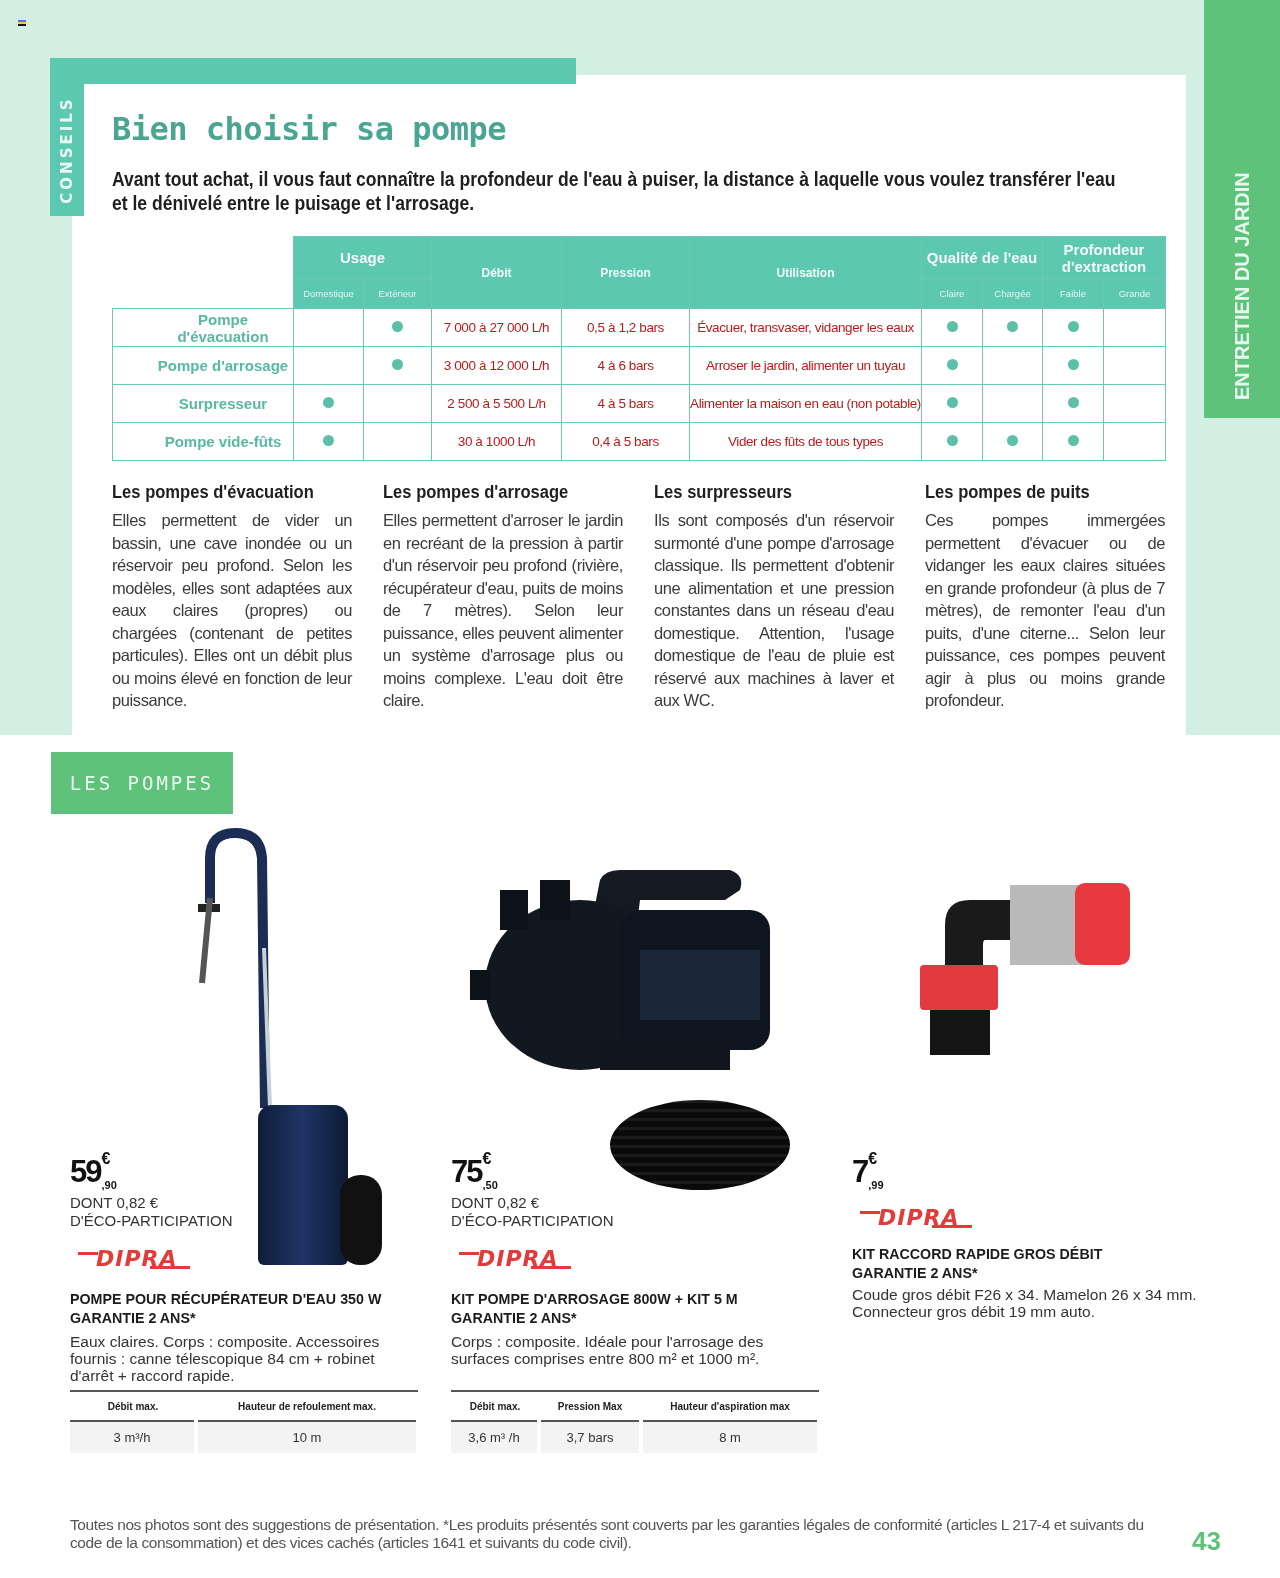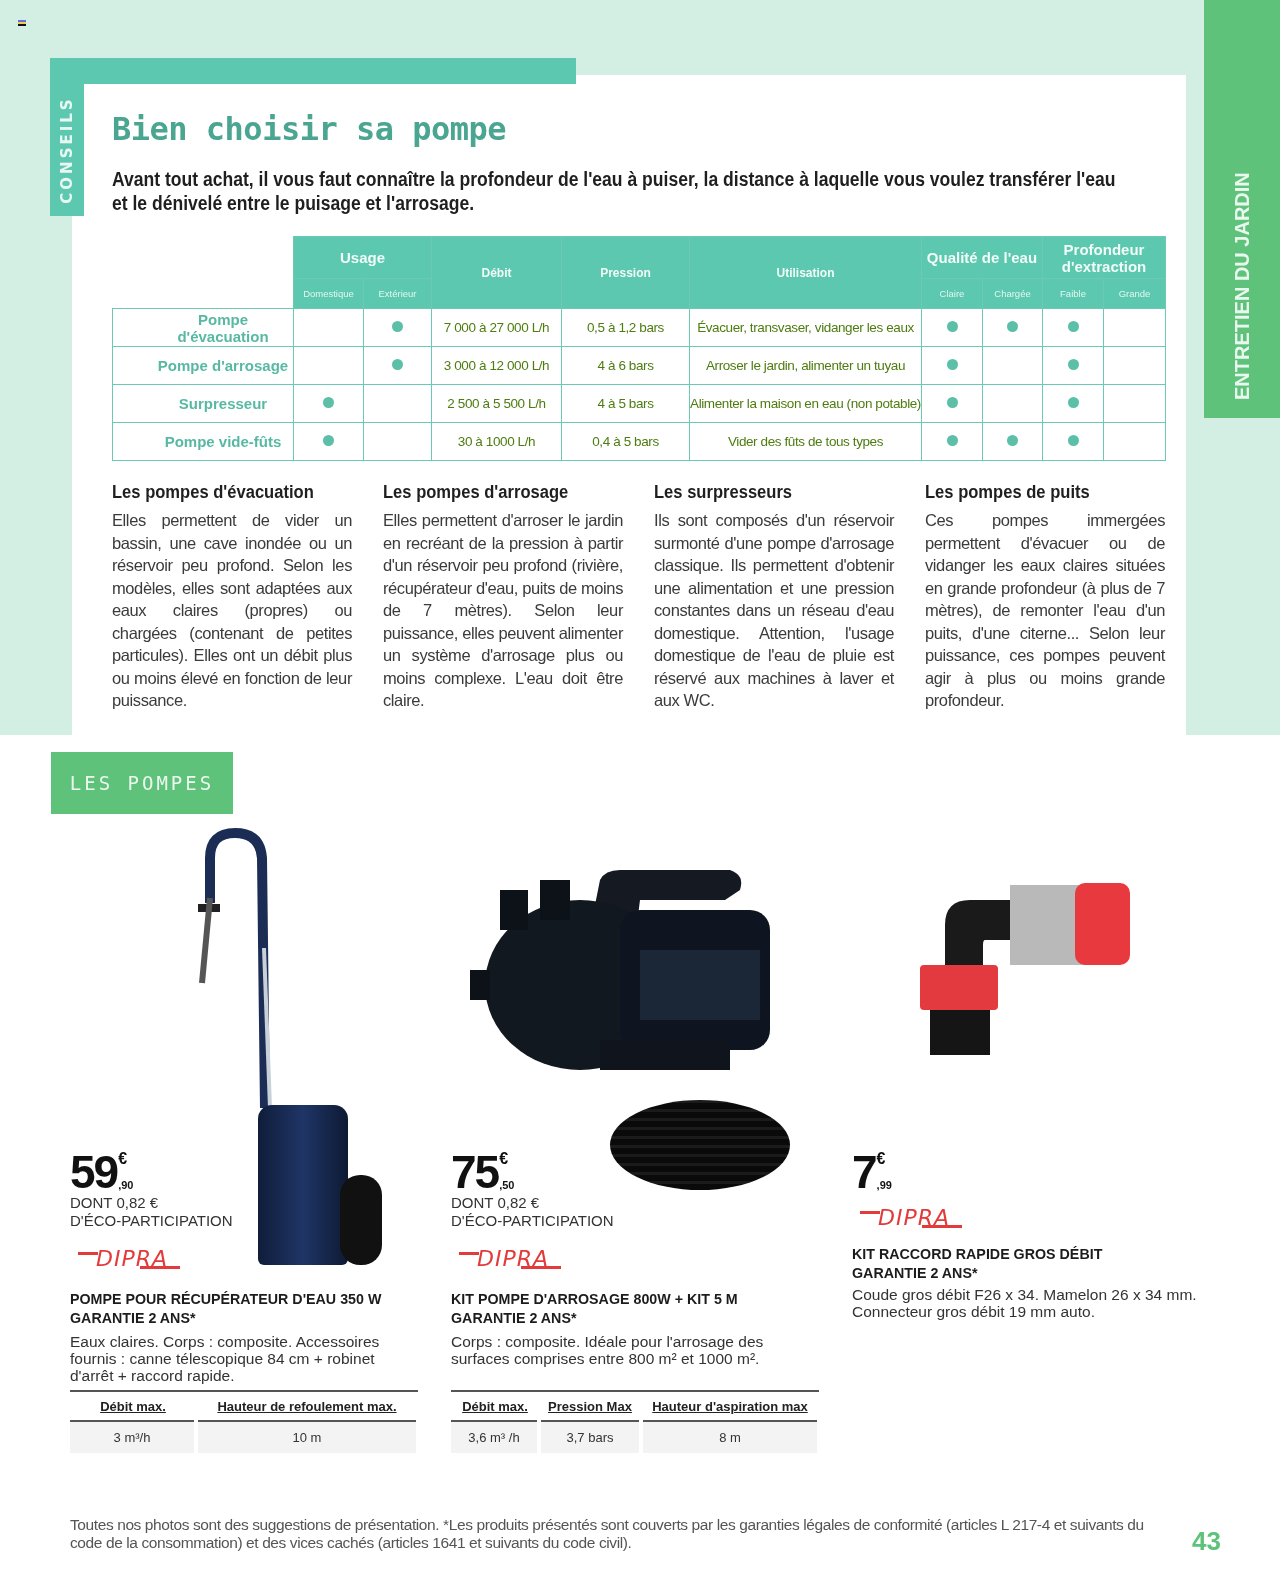--- a/index.html
+++ b/index.html
@@ -22,55 +22,55 @@
   .title { position: absolute; left: 112px; top: 110px; font-family: "DejaVu Sans Mono", monospace; font-weight: bold; font-size: 32px; color: #4aa591; letter-spacing: -0.5px; }
   .intro { position: absolute; left: 112px; top: 167px; width: 1010px; font-weight: bold; font-size: 19.5px; line-height: 24px; color: #1f1f1f; transform: scaleX(0.9); transform-origin: left top; width: 1120px; }
 
   table.cmp { position: absolute; left: 112px; top: 236px; width: 1053px; border-collapse: collapse; table-layout: fixed; }
   table.cmp td, table.cmp th { border: 1.5px solid #6ec9b4; text-align: center; vertical-align: middle; }
   table.cmp th { background: #5cc8b0; color: #f2fbf8; font-weight: bold; }
   table.cmp th.blank { background: #fff; border: none; border-bottom: 1.5px solid #6ec9b4; }
   table.cmp th.big { font-size: 12px; }
   table.cmp th.grp { font-size: 15px; line-height: 17px; height: 42px; }
   table.cmp th.sub { font-size: 9.5px; height: 30px; font-weight: normal; color: #e3f6f0; }
-  table.cmp td { height: 38px; font-size: 13px; color: #4d7c0f; }
+  table.cmp td { height: 38px; font-size: 13px; color: #b91c1c; }
   table.cmp td.rowname { color: #58b9a3; font-weight: bold; font-size: 15px; padding-left: 40px; }
   table.cmp td.val { font-family: "Liberation Sans Narrow", "Liberation Sans", sans-serif; font-size: 13.5px; letter-spacing: -0.4px; }
   .dot { display: inline-block; width: 11px; height: 11px; border-radius: 50%; background: #5cbfa8; }
 
   .cols { position: absolute; left: 112px; top: 482px; width: 1053px; display: flex; gap: 31px; }
   .col { width: 240px; }
   .col h3 { font-size: 18px; font-weight: bold; color: #1f1f1f; margin-bottom: 6px; transform: scaleX(0.92); transform-origin: left; white-space: nowrap; }
   .col p { font-size: 16.5px; line-height: 22.5px; color: #3b3b3b; text-align: justify; letter-spacing: -0.4px; }
 
   .pompes-tag { position: absolute; left: 51px; top: 752px; width: 182px; height: 62px; background: #5ec27a; display: flex; align-items: center; justify-content: center; }
   .pompes-tag span { color: #ecf9ef; font-family: "DejaVu Sans Mono", monospace; font-weight: normal; font-size: 19px; letter-spacing: 3px; }
   .p1-pipe { position: absolute; left: 190px; top: 828px; width: 90px; height: 280px; }
   .p1-body { position: absolute; left: 258px; top: 1105px; width: 90px; height: 160px; background: linear-gradient(90deg,#0f1d3a,#1f3566,#0d1a33); border-radius: 14px 14px 6px 6px; }
   .p1-float { position: absolute; left: 340px; top: 1175px; width: 42px; height: 90px; background: #111; border-radius: 20px; }
   .p2-body { position: absolute; left: 470px; top: 870px; width: 320px; height: 200px; }
   .p2-hose { position: absolute; left: 610px; top: 1100px; width: 180px; height: 90px; background: repeating-linear-gradient(0deg,#0a0a0a 0 6px,#1b1b1b 6px 9px); border-radius: 50%; }
   .p3 { position: absolute; left: 915px; top: 865px; width: 215px; height: 190px; }
 
   .price { position: absolute; display: flex; align-items: flex-start; }
-  .price .int { font-weight: bold; font-size: 46px; line-height: 44px; color: #111; letter-spacing: -2px; }
+  .price .int { font-weight: bold; font-size: 31px; line-height: 44px; color: #111; letter-spacing: -2px; }
   .price .cur { display: flex; flex-direction: column; margin-left: 1px; }
   .price .eur { font-weight: bold; font-size: 16px; line-height: 18px; color: #111; }
   .price .cents { font-weight: bold; font-size: 11px; line-height: 14px; margin-top: 10px; color: #111; }
   .eco { position: absolute; font-size: 15px; line-height: 18px; color: #333; }
 
-  .dipra { position: absolute; font-family: "DejaVu Sans", sans-serif; font-weight: normal; font-style: italic; font-size: 22px; color: #e33a3a; letter-spacing: 1px; }
+  .dipra { position: absolute; font-family: "DejaVu Sans", sans-serif; font-weight: bold; font-style: italic; font-size: 22px; color: #e33a3a; letter-spacing: 1px; }
   .dipra::before { content: ""; position: absolute; left: -18px; top: 6px; width: 20px; height: 3px; background: #e33a3a; }
   .dipra::after { content: ""; position: absolute; right: -12px; bottom: 2px; width: 40px; height: 3px; background: #e33a3a; }
 
   .pname { position: absolute; font-weight: bold; font-size: 15.5px; line-height: 19px; color: #1c1c1c; transform: scaleX(0.92); transform-origin: left top; }
   .pdesc { position: absolute; font-size: 15.5px; line-height: 17px; color: #333; }
 
   table.spec { position: absolute; border-collapse: collapse; border-top: 2px solid #555; }
-  table.spec th { font-size: 13px; font-weight: bold; color: #222; height: 30px; border-bottom: 2px solid #555; padding: 0 6px; text-decoration: underline; }
+  table.spec th { font-size: 10px; font-weight: bold; color: #222; height: 30px; border-bottom: 2px solid #555; padding: 0 6px; }
   table.spec td { font-size: 13px; color: #333; height: 32px; background: #f3f3f3; text-align: center; border-right: 4px solid #fff; }
 
   .footer { position: absolute; left: 70px; top: 1516px; width: 1080px; font-size: 15.5px; line-height: 18px; color: #555; letter-spacing: -0.4px; }
   .pagenum { position: absolute; left: 1192px; top: 1526px; font-weight: bold; font-size: 26px; color: #5ec27a; }
 </style>
 </head>
 <body>
 
 <div class="top-band"></div>
 <div class="right-band"></div>

